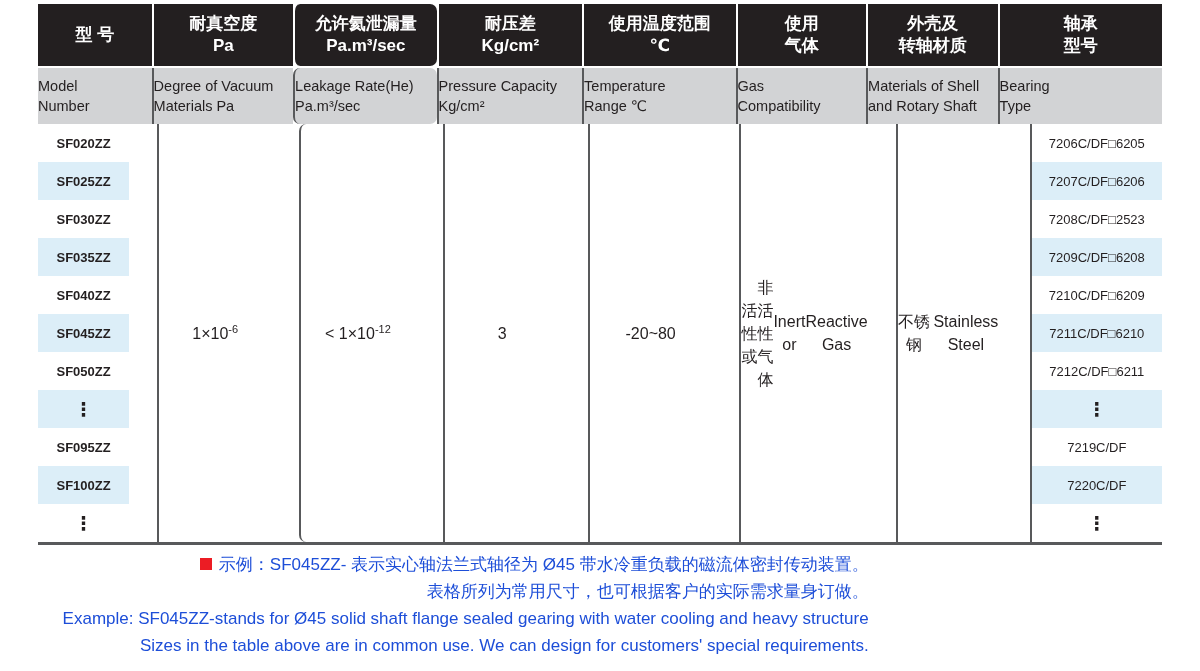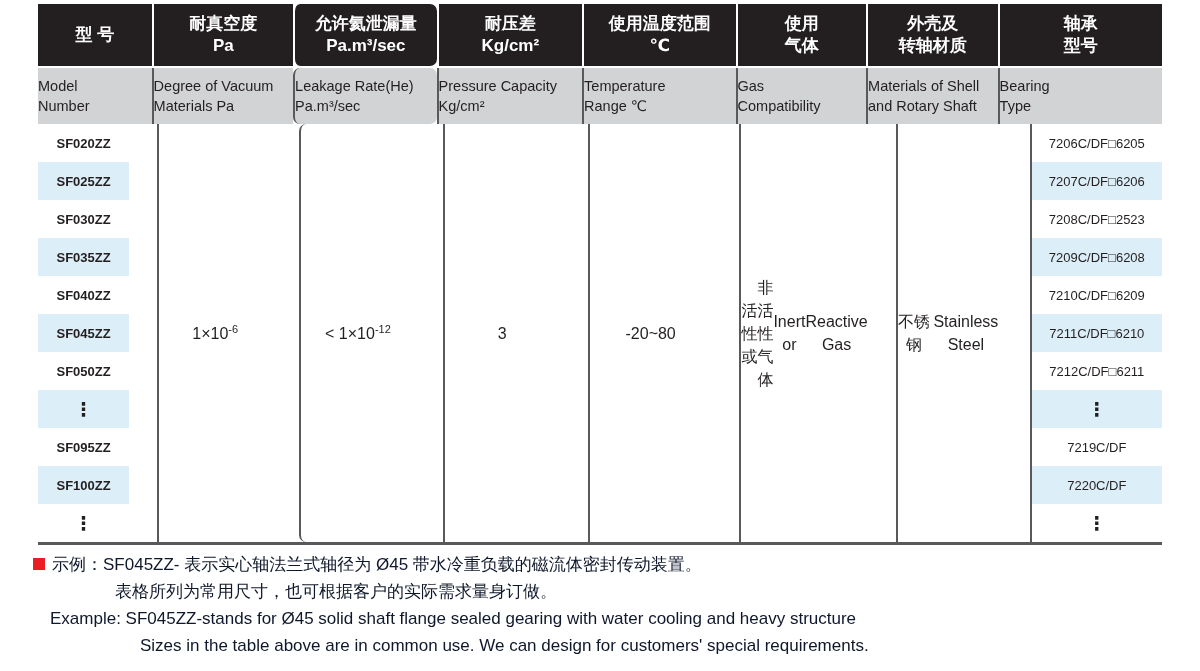--- a/index.html
+++ b/index.html
@@ -49,21 +49,21 @@
   .row.stripe{background:var(--stripe);}
   #col-models .row{font-weight:bold;}
   .vdots{font-size:19px;font-weight:bold;line-height:1;}
   .merged{
     display:flex;flex-direction:row;align-items:center;justify-content:center;
     font-size:16px;text-align:center;line-height:23px;
   }
   .merged sup{font-size:11px;line-height:0;}
   .spacer{height:20px;}
   
-  .notes{position:absolute;left:33px;top:551px;font-size:17px;line-height:27px;color:#0f172a;}
+  .notes{position:absolute;left:33px;top:551px;font-size:17px;line-height:27px;color:#1d4ed8;text-align:right;}
   .nline{white-space:nowrap;}
   .bullet{
     display:inline-block;width:12px;height:12px;background:var(--bullet);
     margin-right:7px;vertical-align:baseline;
   }
   .indent1{padding-left:82px;}
   .indent2{padding-left:17px;}
   .indent3{padding-left:107px;}
 </style>
 </head>

